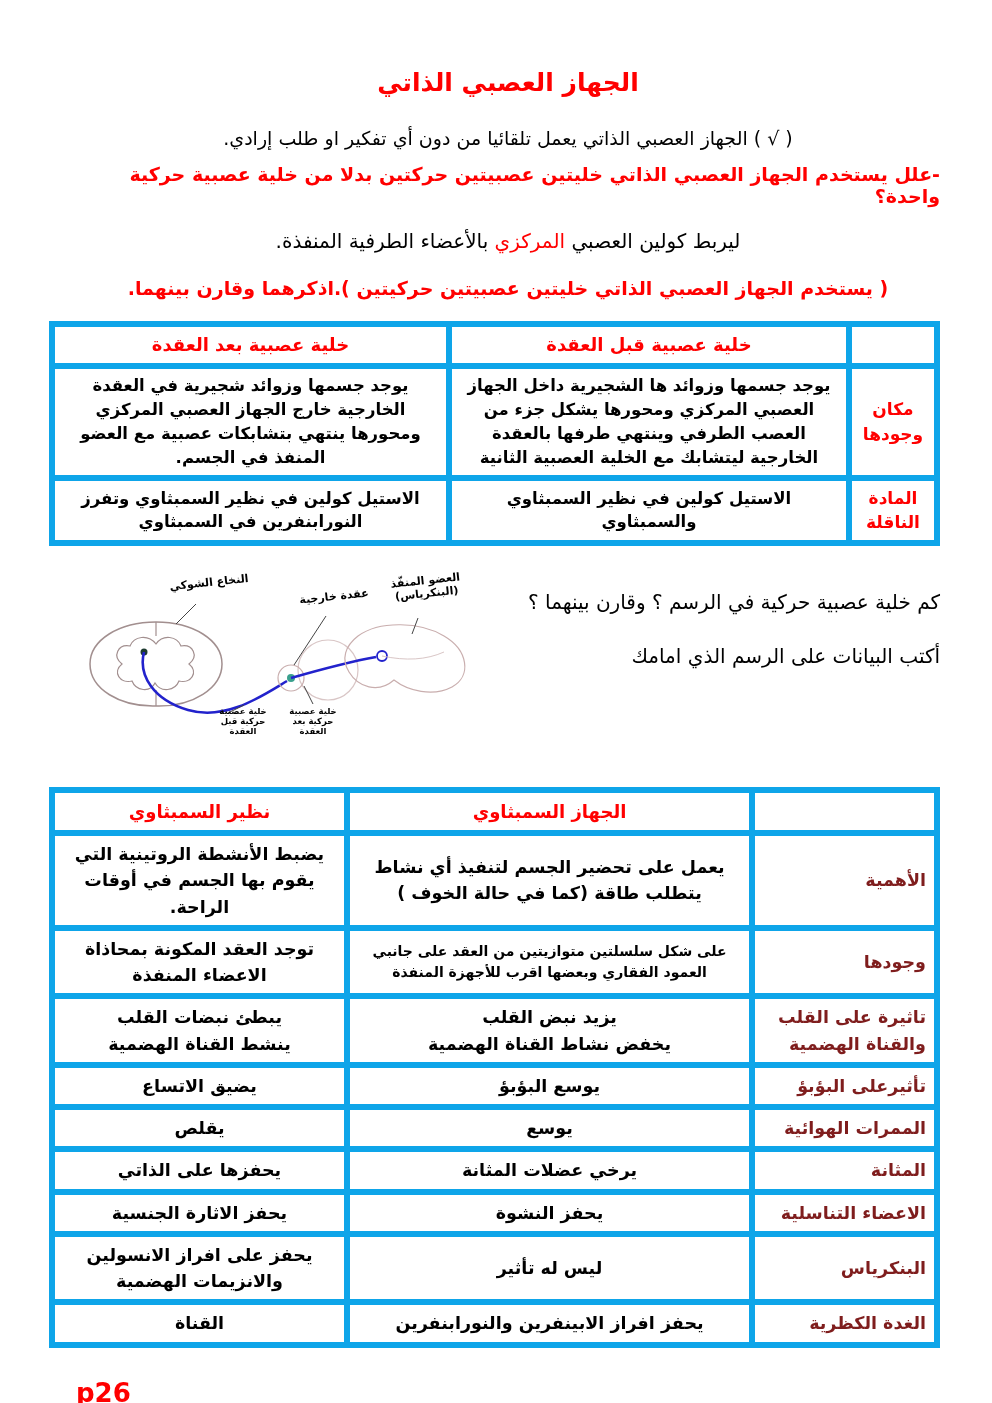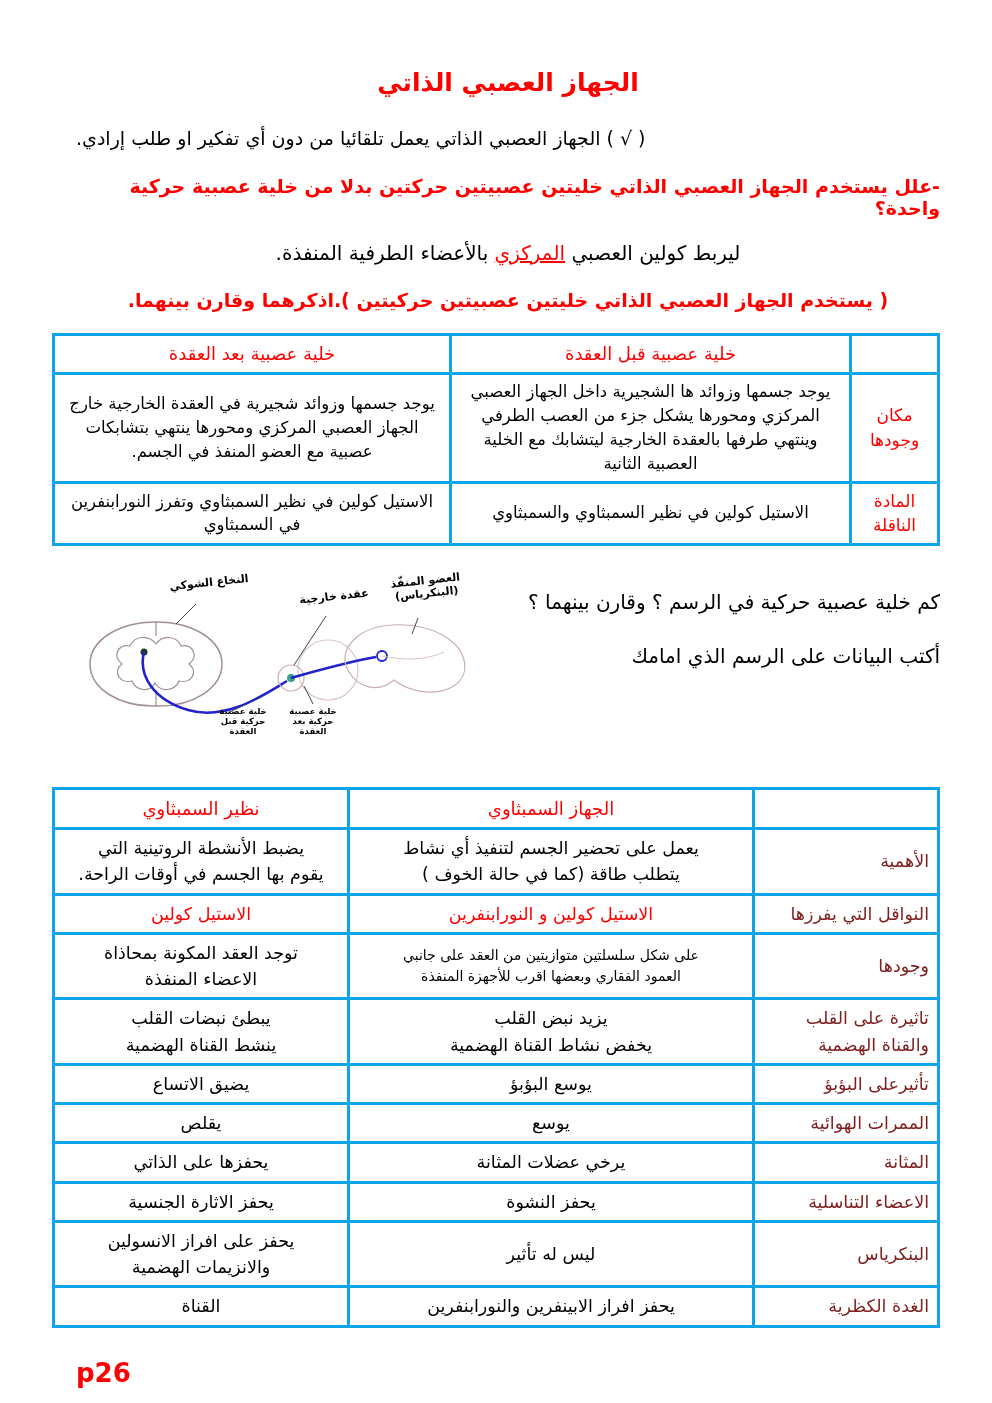--- a/index.html
+++ b/index.html
@@ -11,36 +11,36 @@
     direction: rtl;
     color: #000;
     overflow: hidden;
   }
   .page { padding: 68px 52px 0 76px; }
 
   .title {
     color: #ff0000; font-weight: bold; font-size: 25px;
     text-align: center; margin: 0 0 30px 0;
   }
-  .intro { font-size: 19px; text-align: left; margin: 0 0 26px 0; }
+  .intro { font-size: 19px; text-align: center; margin: 0 0 14px 0; }
   .question {
     color: #ff0000; font-weight: bold; font-size: 19px;
     text-align: right; margin: 0 0 22px 0;
   }
   .question.centered { text-align: center; }
   .answer { font-size: 20px; text-align: center; margin: 0 0 24px 0; }
-  .answer .red { color: #ff0000; text-decoration: underline; }
+  .answer .red { color: #ff0000; }
 
   table { border-collapse: collapse; width: 100%; table-layout: fixed; }
   td {
-    border: 3px solid #0ea5e9;
+    border: 6px solid #0ea5e9;
     padding: 5px 8px;
     text-align: center;
     vertical-align: middle;
-    font-weight: normal;
+    font-weight: bold;
     white-space: pre-line;
   }
   .t1 { margin-bottom: 18px; }
   .t1 td { font-size: 16.5px; line-height: 1.45; }
   .t1 .head { color: #ff0000; font-size: 18px; }
   .t1 .lbl { color: #ff0000; font-size: 17px; }
 
   .t2 td { font-size: 17.5px; line-height: 1.5; }
   .t2 .lbl { color: #7f1d1d; text-align: right; font-size: 17.5px; }
   .t2 .head { color: #ff0000; font-size: 18px; }
@@ -148,25 +148,20 @@
       <td class="head" style="width:295px;">نظير السمبثاوي</td>
     </tr>
     <tr>
       <td class="lbl">الأهمية</td>
       <td>يعمل على تحضير الجسم لتنفيذ أي نشاط
 يتطلب طاقة (كما في حالة الخوف )</td>
       <td>يضبط الأنشطة الروتينية التي
 يقوم بها الجسم في أوقات الراحة.</td>
     </tr>
     <tr>
-      <td class="lbl">النواقل التي يفرزها</td>
-      <td class="redtxt">الاستيل كولين و النورابنفرين</td>
-      <td class="redtxt">الاستيل كولين</td>
-    </tr>
-    <tr>
       <td class="lbl">وجودها</td>
       <td class="sm">على شكل سلسلتين متوازيتين من العقد على جانبي
 العمود الفقاري وبعضها اقرب للأجهزة المنفذة</td>
       <td>توجد العقد المكونة بمحاذاة
 الاعضاء المنفذة</td>
     </tr>
     <tr>
       <td class="lbl">تاثيرة على القلب
 والقناة الهضمية</td>
       <td>يزيد نبض القلب

